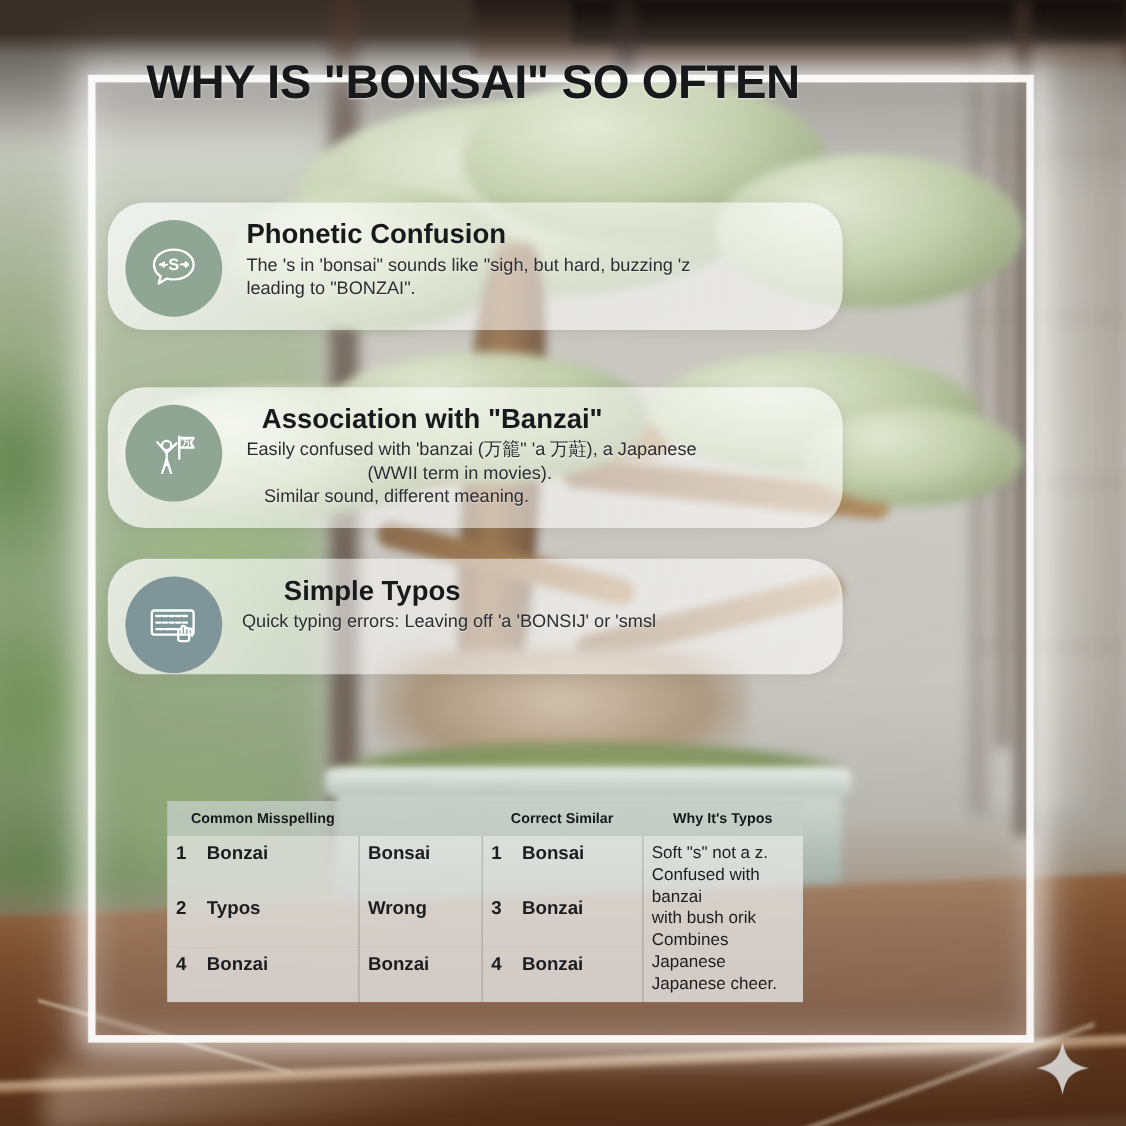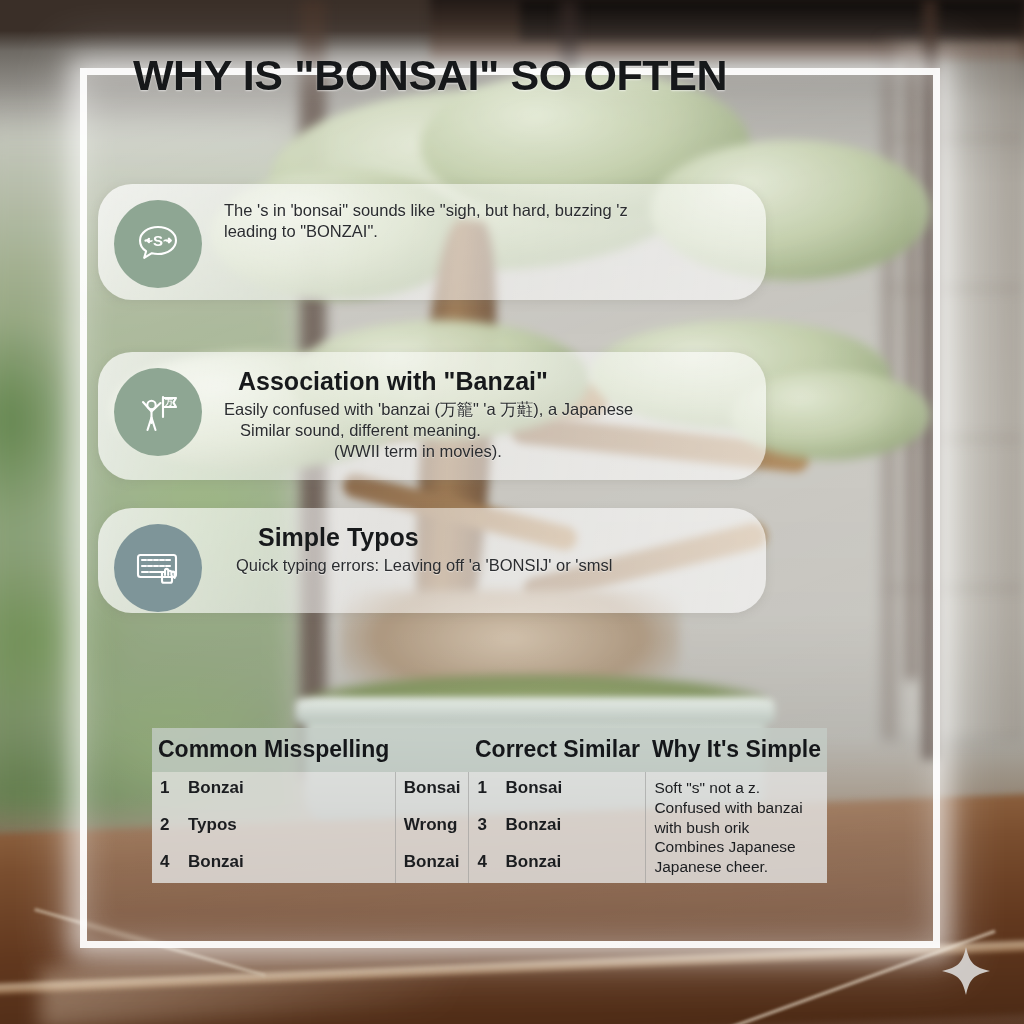--- a/index.html
+++ b/index.html
@@ -203,31 +203,31 @@
     text-shadow:0 1px 1px rgba(255,255,255,.5);
   }
   .card-text .ln { display:block; }
   #card1 .card-body { padding-left:22px; }
   #card1 .card-title { margin-left:0; }
   #card2 .card-title { margin-left:18px; }
   #card2 .card-text { margin-left:4px; }
   #card2 .ln2 { margin-left:16px; }
   #card2 .ln3 { margin-left:110px; }
   #card3 .card-title { margin-left:38px; }
-  #card3 .ln1 { margin-left:16px;text-align:right; }
+  #card3 .ln1 { margin-left:0px;text-align:right; }
 
   
   #table-wrap {
     position:absolute; left:152px; top:728px; width:578px;
   }
   #tbl { width:100%; border-collapse:collapse; }
   #tbl thead th {
     background:rgba(196,205,199,.78);
     color:#15171a;
-    font-size:23px; font-weight:700;
+    font-size:13px; font-weight:700;
     padding:8px 6px 9px 6px;
     text-align:center;
     white-space:nowrap;
   }
   #tbl tbody td {
     background:rgba(229,229,227,.80);
     border-left:1px solid rgba(150,150,148,.55);
     font-size:17px; font-weight:700; color:#1b1d20;
     padding:6px 8px;
     vertical-align:top;
@@ -301,20 +301,21 @@
 <div class="card" id="card1">
   <div class="badge sage">
     <svg viewBox="0 0 52 52" aria-hidden="true">
       <path d="M26 9c10 0 18 6 18 13.5S36 36 26 36c-2.2 0-4.3-.3-6.2-.8l-7.6 4.6 1.9-6.6C9.9 30.6 8 26.9 8 22.5 8 15 16 9 26 9z"></path>
       <text class="glyph-text" x="26" y="27.5" text-anchor="middle">~S~</text>
       <path d="M13.5 22.5h3.5M17 20.8l-1.6 1.7 1.6 1.7"></path>
       <path d="M34.5 22.5h4.2M36.8 20.6l2 1.9-2 1.9"></path>
     </svg>
   </div>
   <div class="card-body">
+    <div class="card-title">Phonetic Confusion</div>
     <div class="card-text">
       <span class="ln ln1">The 's in 'bonsai" sounds like "sigh, but hard, buzzing 'z</span>
       <span class="ln ln2">leading to "BONZAI".</span>
     </div>
   </div>
 </div>
 
 <div class="card" id="card2">
   <div class="badge sage">
     <svg viewBox="0 0 52 52" aria-hidden="true">
@@ -324,22 +325,22 @@
       <path d="M19.5 25.5 11 16M19.5 25.5 28.5 17"></path>
       <path d="M31 11v20"></path>
       <path d="M31 12h13l-2.6 4.6L44 21H31z"></path>
       <text class="glyph-text" x="37" y="19" text-anchor="middle" style="font-size:8px">万</text>
     </svg>
   </div>
   <div class="card-body">
     <div class="card-title">Association with "Banzai"</div>
     <div class="card-text">
       <span class="ln ln1">Easily confused with 'banzai (万籠" 'a 万蘣), a Japanese</span>
+      <span class="ln ln3">(WWII term in movies).</span>
       <span class="ln ln2">Similar sound, different meaning.</span>
-      <span class="ln ln3">(WWII term in movies).</span>
     </div>
   </div>
 </div>
 
 <div class="card" id="card3">
   <div class="badge teal">
     <svg viewBox="0 0 52 52" aria-hidden="true">
       <rect x="6" y="13" width="38" height="22" rx="2.5"></rect>
       <path d="M10 18h4M16 18h4M22 18h4M28 18h4M34 18h4"></path>
       <path d="M10 24h4M16 24h4M22 24h4M28 24h4M34 24h4"></path>
@@ -362,21 +363,21 @@
         <col class="c1">
         <col class="c2">
         <col class="c3">
         <col class="c4">
       </colgroup>
     <thead>
       <tr>
         <th>Common Misspelling</th>
         <th></th>
         <th>Correct Similar</th>
-        <th>Why It's Simple</th>
+        <th>Why It's Typos</th>
       </tr>
     </thead>
     <tbody>
       <tr>
         <td>
           <span class="cellnum">1</span><span>Bonzai</span>
         </td>
         <td>Bonsai</td>
         <td>
           <span class="cellnum">1</span><span>Bonsai</span>

